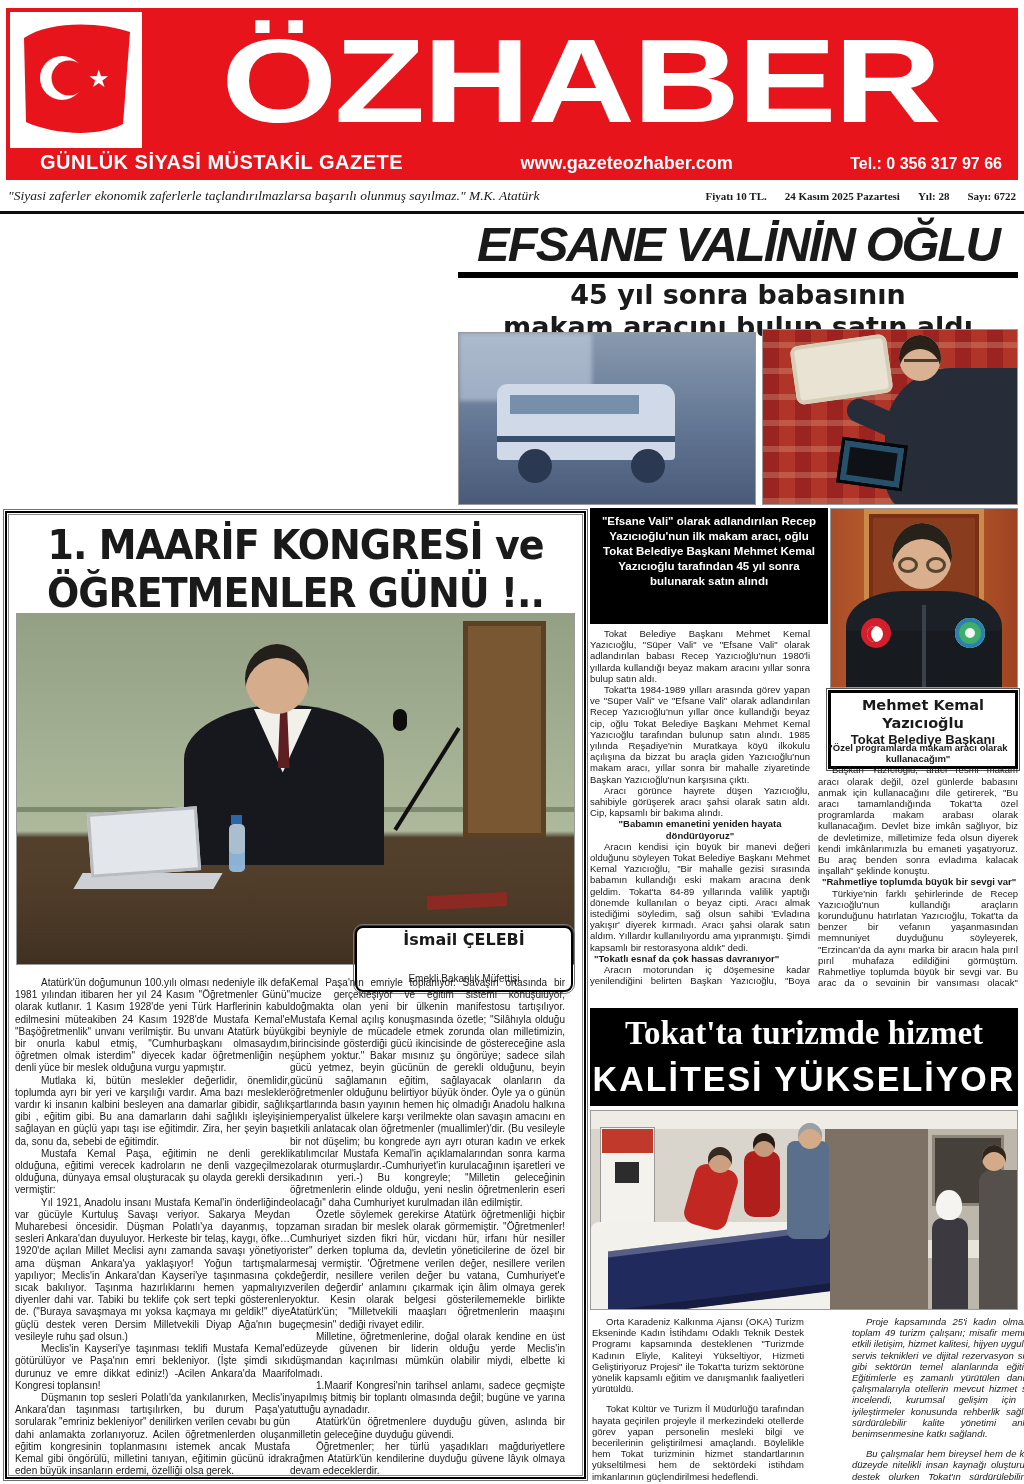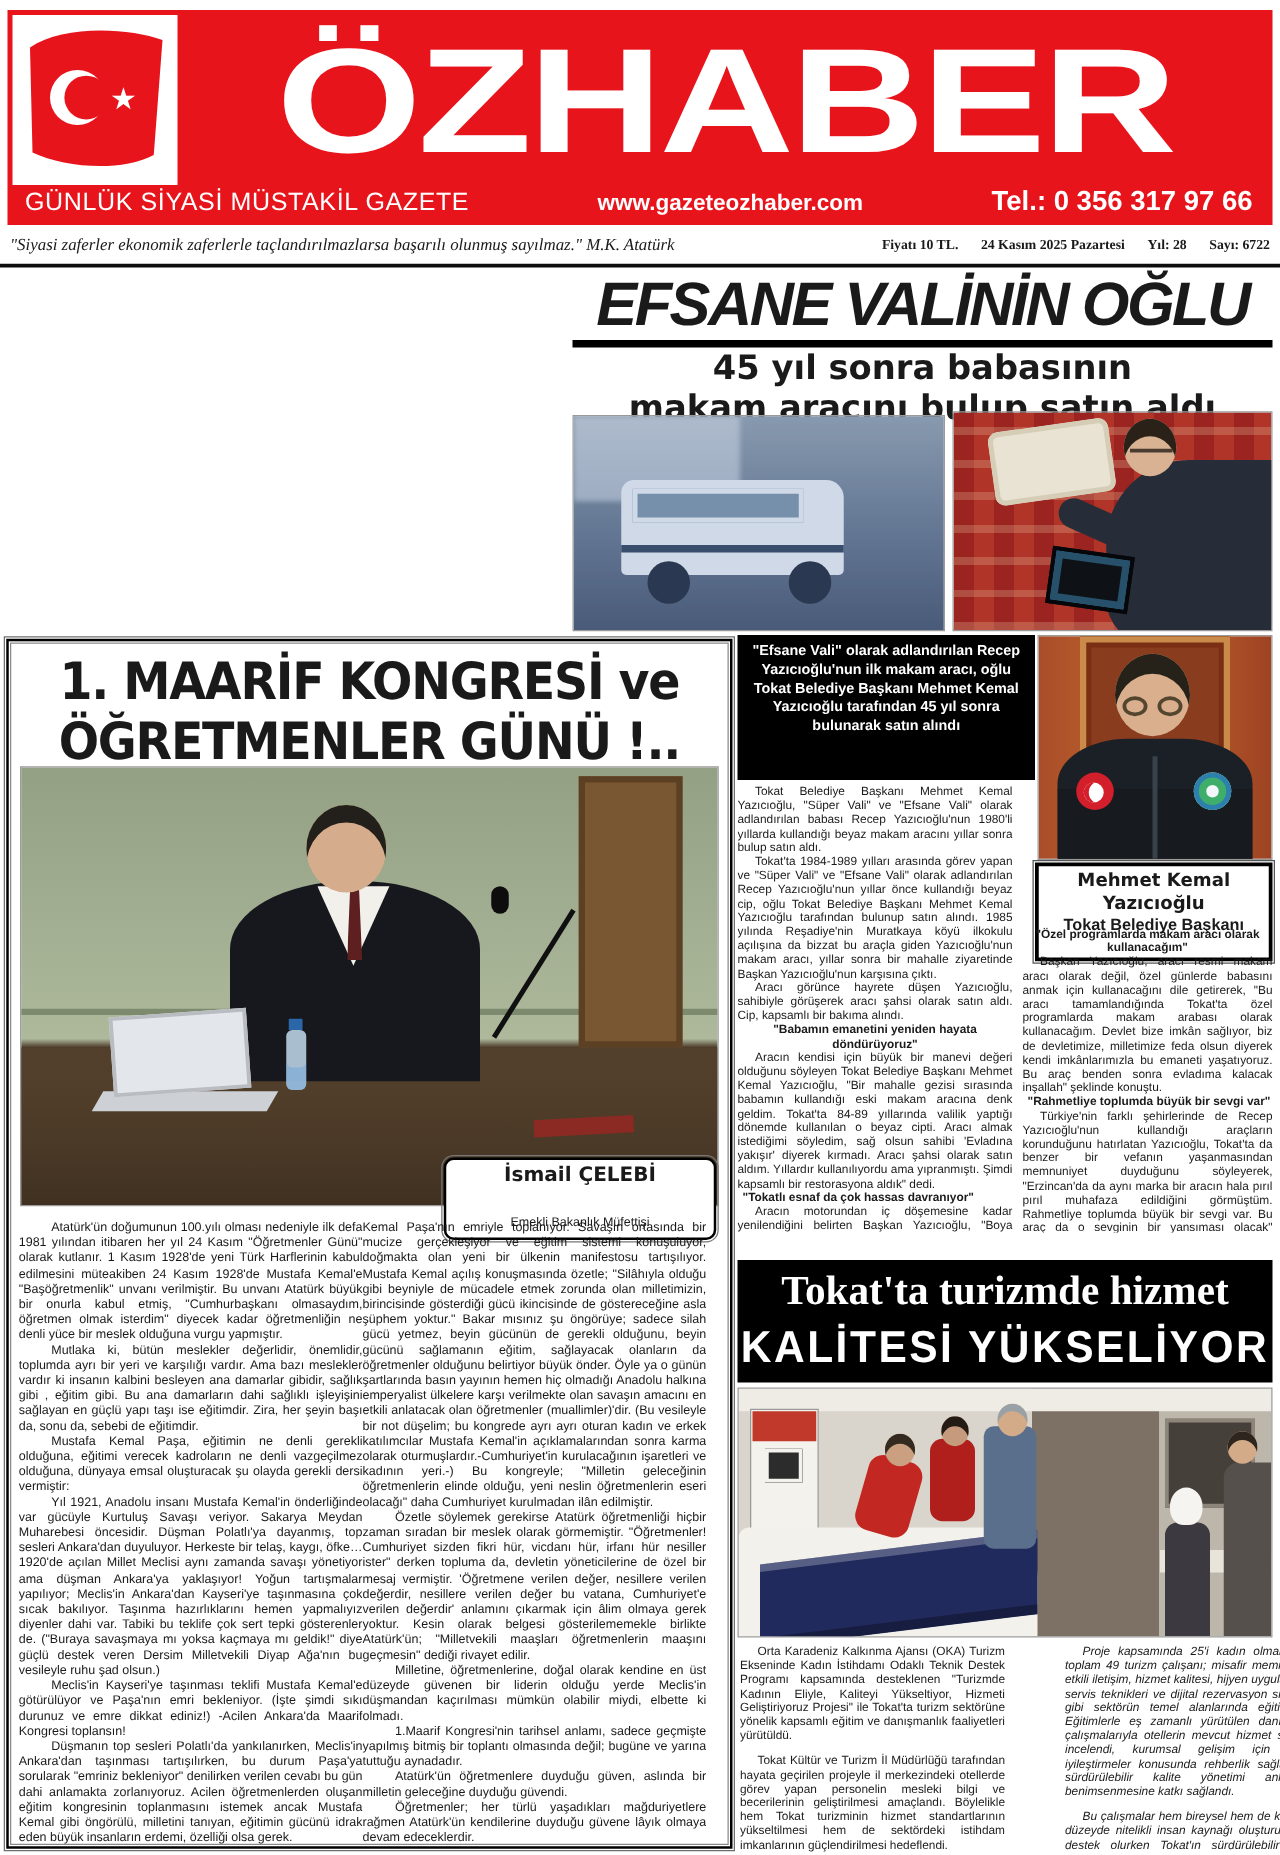--- a/index.html
+++ b/index.html
@@ -14,23 +14,23 @@
   
   .masthead { left:6px; top:8px; width:1012px; height:172px; background:#e8141c; }
   .logo-box { position:absolute; left:4px; top:4px; width:132px; height:136px; background:#fff; }
   .logo-box svg { width:100%; height:100%; }
   .mast-title {
     position:absolute; left:140px; top:-2px; width:868px; height:148px;
     color:#fff; font-weight:bold; font-size:108px; line-height:150px; text-align:center;
     transform: scale(1.38,1.1); transform-origin:center; letter-spacing:-2px; white-space:nowrap;
   }
   .mast-strip { position:absolute; left:14px; right:16px; bottom:6px; display:flex; justify-content:space-between; align-items:baseline; color:#fff; }
-  .strip-sub { font-weight:normal; font-size:20px; letter-spacing:.5px; }
+  .strip-sub { font-weight:bold; font-size:20px; letter-spacing:.5px;margin-left:20px; }
   .strip-web { font-weight:bold; font-size:18px; }
-  .strip-tel { font-weight:bold; font-size:22px; }
+  .strip-tel { font-weight:bold; font-size:16px; }
 
   
   .infobar { left:8px; top:184px; width:1008px; height:24px; display:flex; align-items:center; }
   .quote { flex:1; font-family:"Liberation Serif", serif; font-style:italic; font-size:13.5px; }
   .info-b { font-family:"Liberation Serif", serif; font-weight:bold; font-size:11px; margin-left:18px; white-space:nowrap; }
   .rule { left:0; top:211px; width:1024px; height:3px; background:#0d0d0d; }
 
   
   .photo { position:absolute; overflow:hidden; border:1px solid #9a9a9a; }
   .photo div { position:absolute; }

